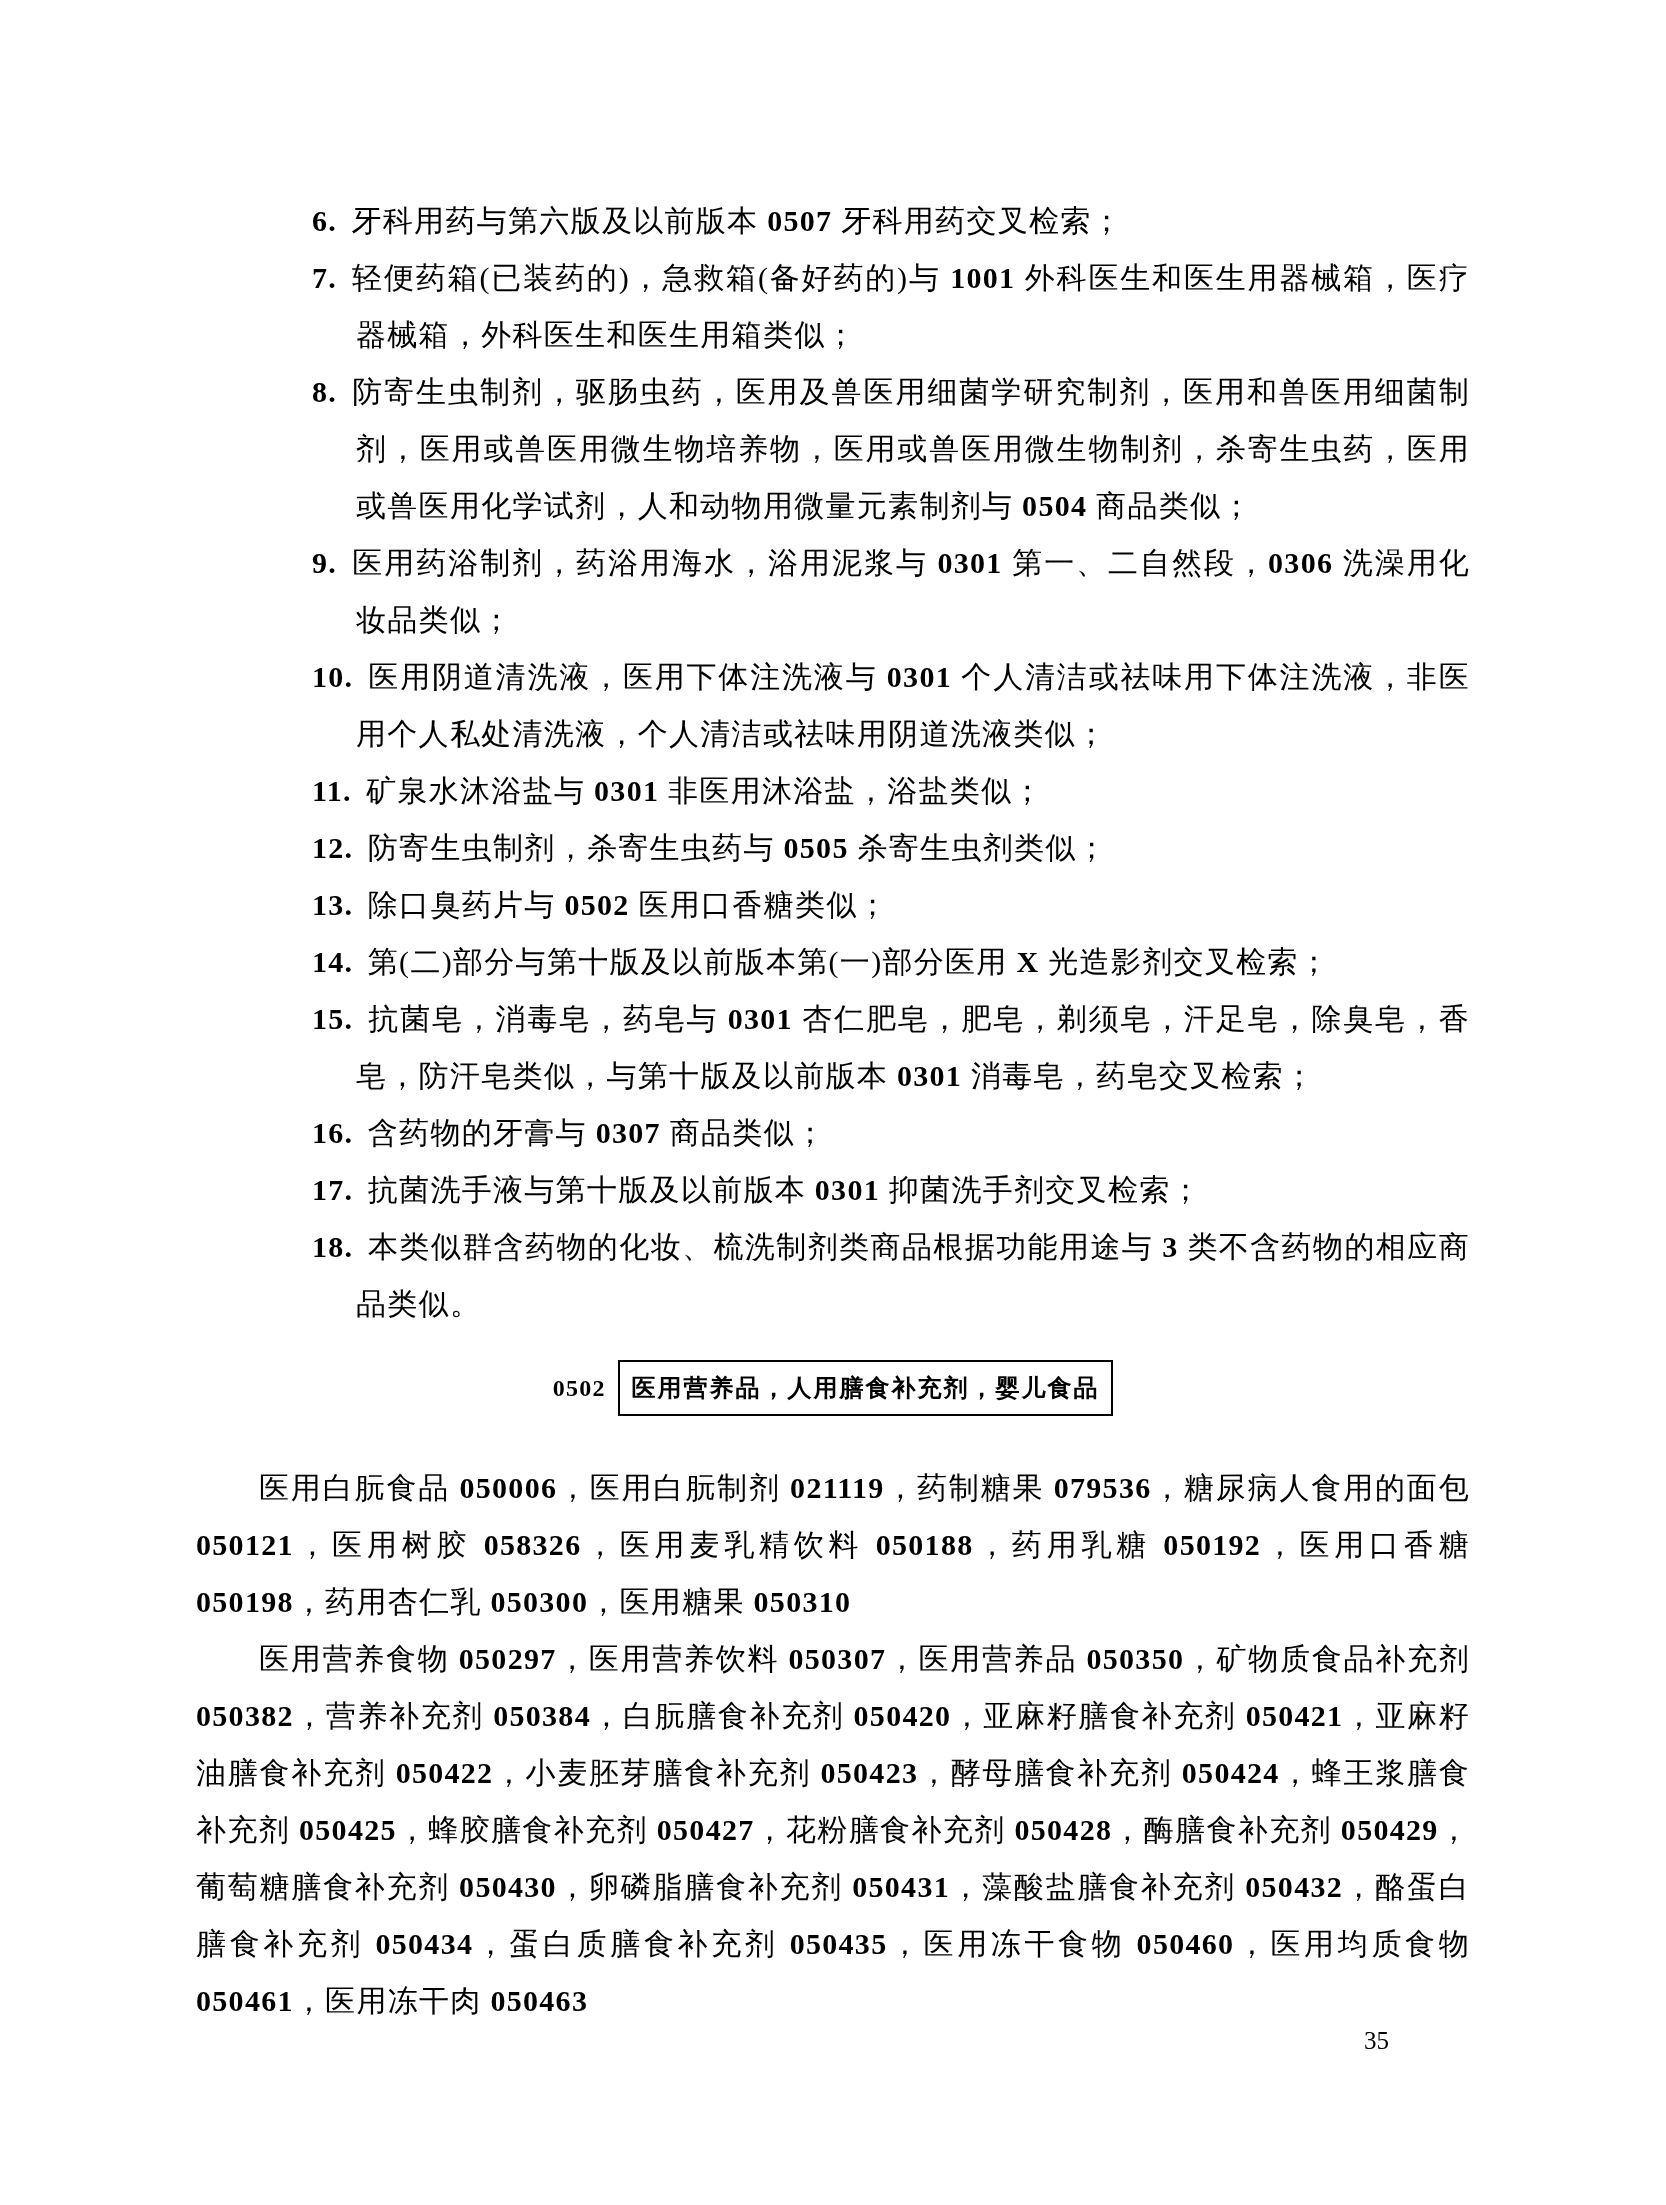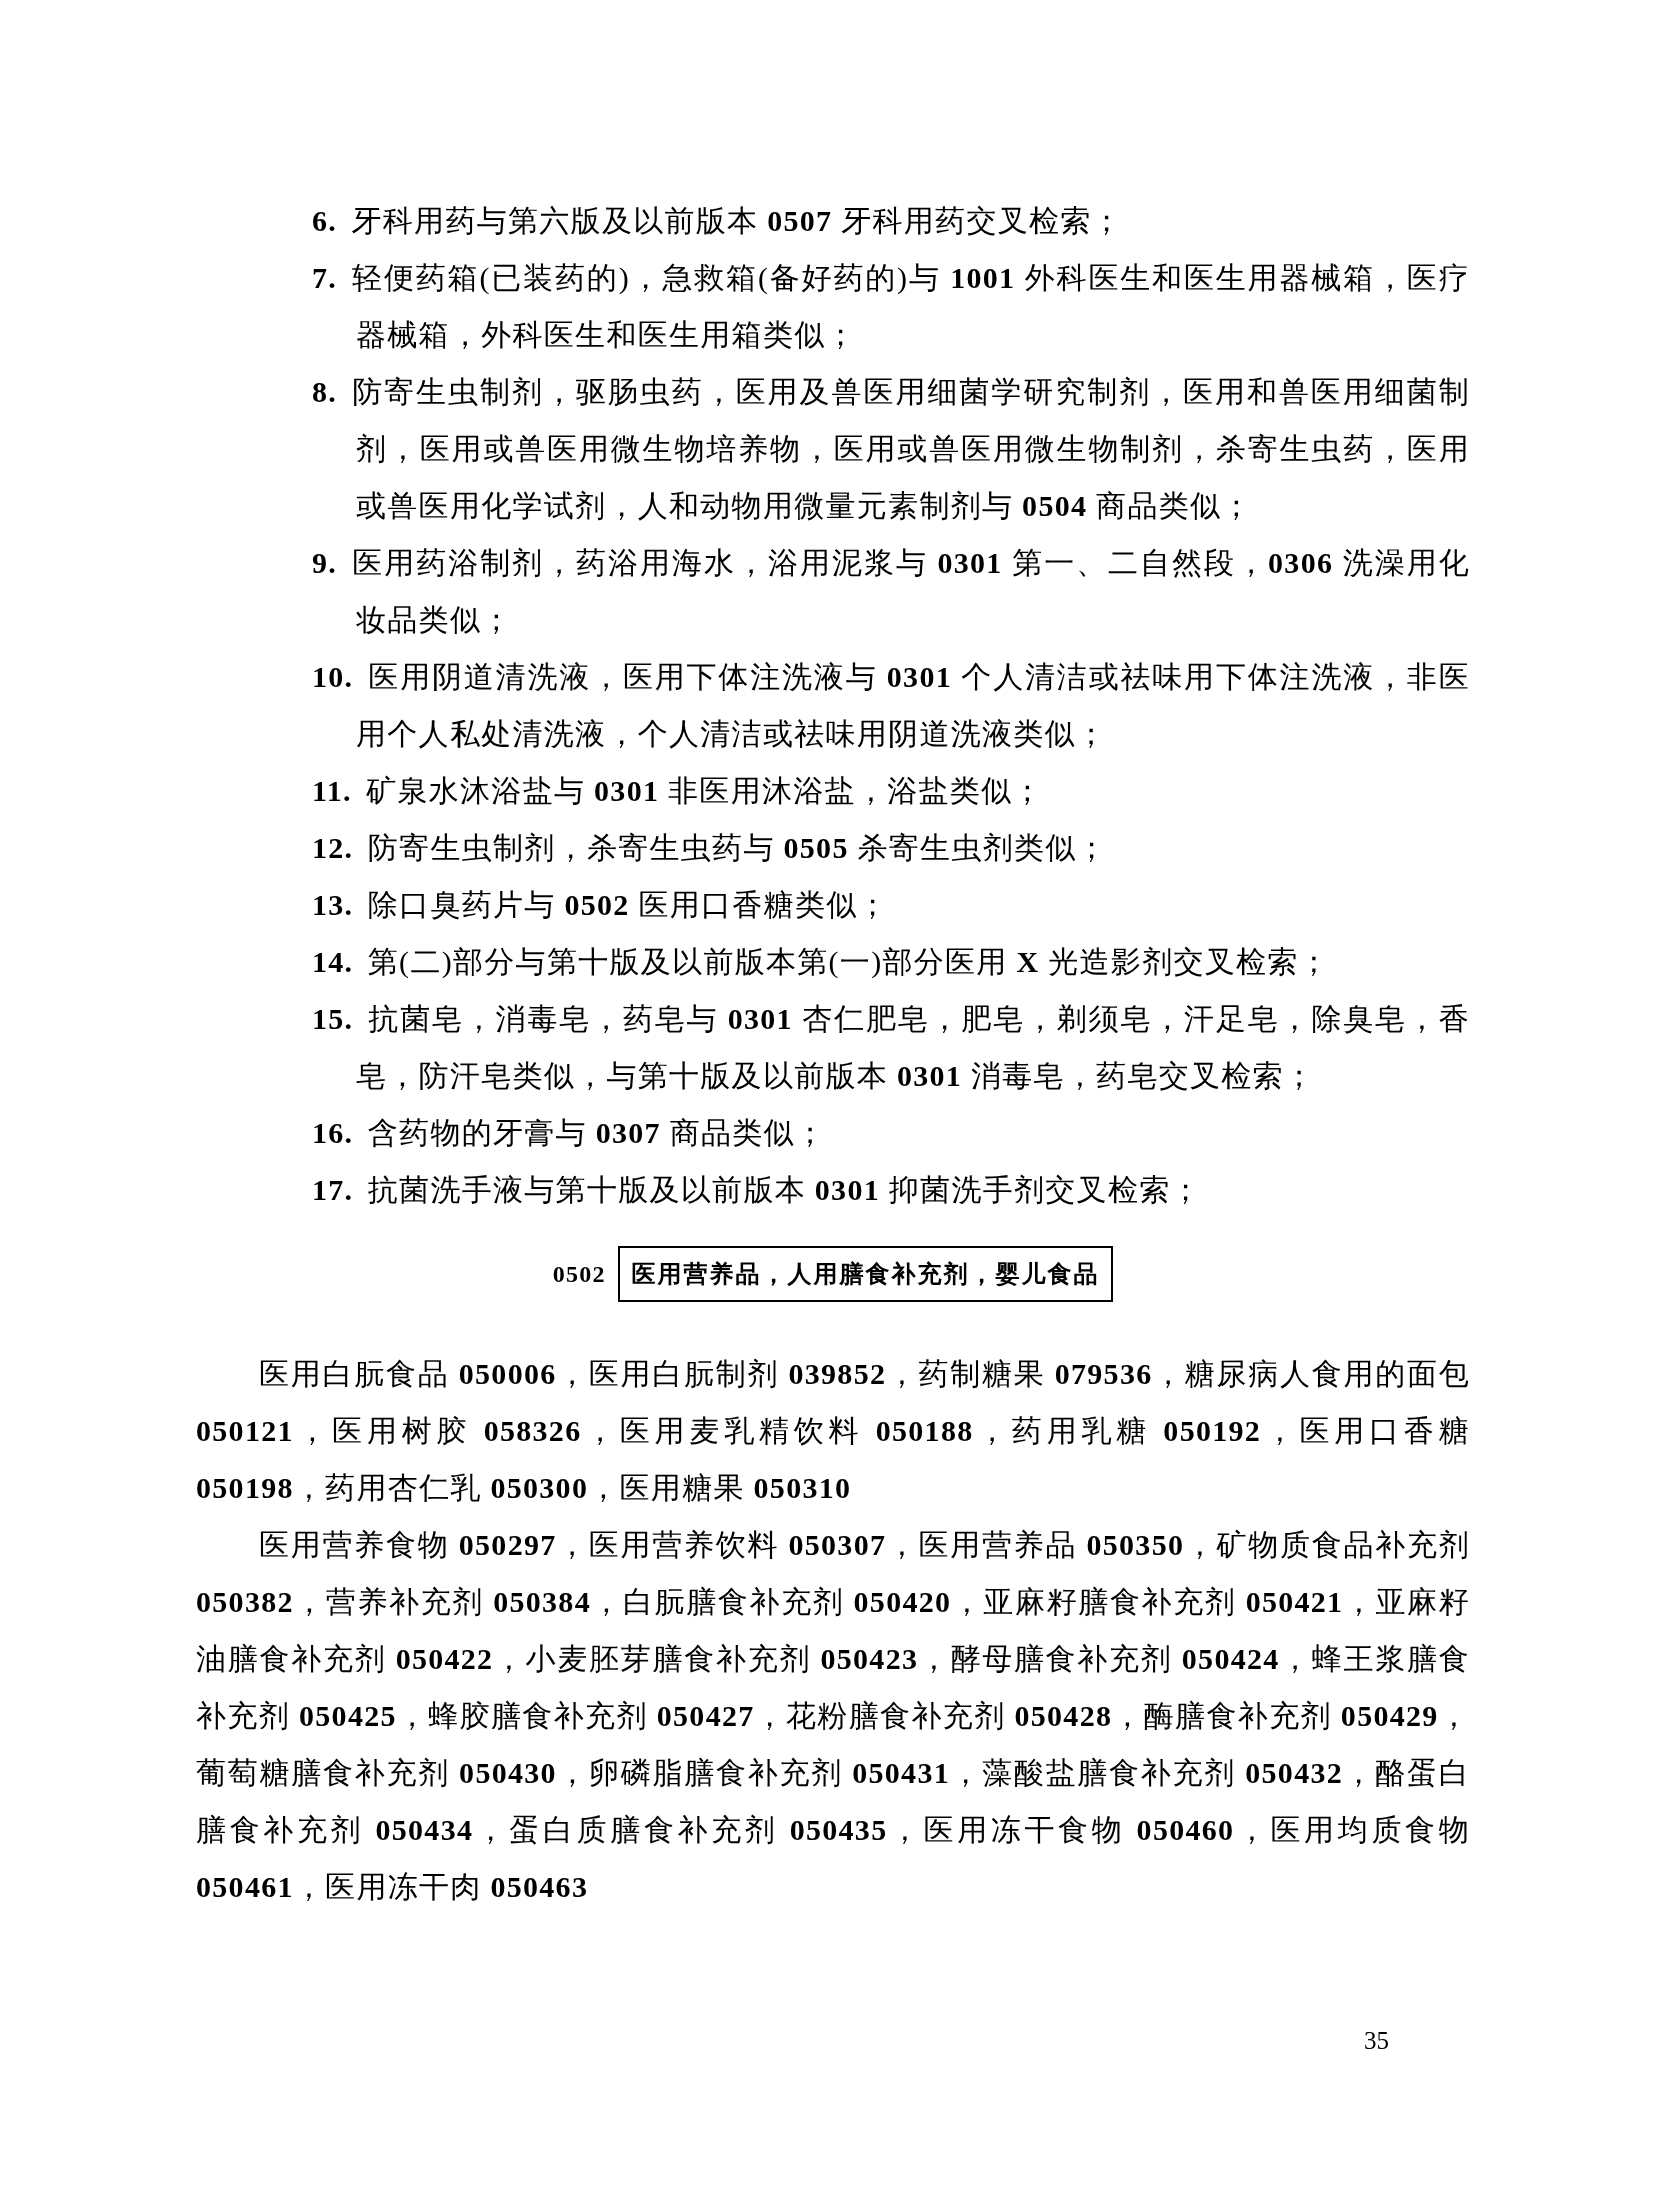--- a/index.html
+++ b/index.html
@@ -96,27 +96,28 @@
       <li class="list-item"><span class="num">8.</span><span class="txt autobold">防寄生虫制剂，驱肠虫药，医用及兽医用细菌学研究制剂，医用和兽医用细菌制剂，医用或兽医用微生物培养物，医用或兽医用微生物制剂，杀寄生虫药，医用或兽医用化学试剂，人和动物用微量元素制剂与 <b>0504</b> 商品类似；</span></li>
       <li class="list-item"><span class="num">9.</span><span class="txt autobold">医用药浴制剂，药浴用海水，浴用泥浆与 <b>0301</b> 第一、二自然段，<b>0306</b> 洗澡用化妆品类似；</span></li>
       <li class="list-item"><span class="num">10.</span><span class="txt autobold">医用阴道清洗液，医用下体注洗液与 <b>0301</b> 个人清洁或祛味用下体注洗液，非医用个人私处清洗液，个人清洁或祛味用阴道洗液类似；</span></li>
       <li class="list-item"><span class="num">11.</span><span class="txt autobold">矿泉水沐浴盐与 <b>0301</b> 非医用沐浴盐，浴盐类似；</span></li>
       <li class="list-item"><span class="num">12.</span><span class="txt autobold">防寄生虫制剂，杀寄生虫药与 <b>0505</b> 杀寄生虫剂类似；</span></li>
       <li class="list-item"><span class="num">13.</span><span class="txt autobold">除口臭药片与 <b>0502</b> 医用口香糖类似；</span></li>
       <li class="list-item"><span class="num">14.</span><span class="txt autobold">第(二)部分与第十版及以前版本第(一)部分医用 <b>X</b> 光造影剂交叉检索；</span></li>
       <li class="list-item"><span class="num">15.</span><span class="txt autobold">抗菌皂，消毒皂，药皂与 <b>0301</b> 杏仁肥皂，肥皂，剃须皂，汗足皂，除臭皂，香皂，防汗皂类似，与第十版及以前版本 <b>0301</b> 消毒皂，药皂交叉检索；</span></li>
       <li class="list-item"><span class="num">16.</span><span class="txt autobold">含药物的牙膏与 <b>0307</b> 商品类似；</span></li>
       <li class="list-item"><span class="num">17.</span><span class="txt autobold">抗菌洗手液与第十版及以前版本 <b>0301</b> 抑菌洗手剂交叉检索；</span></li>
+      <li class="list-item"><span class="num">18.</span><span class="txt autobold">本类似群含药物的化妆、梳洗制剂类商品根据功能用途与 <b>3</b> 类不含药物的相应商品类似。</span></li>
     </ol>
 
   <div class="section-header">
     <span class="code">0502</span><span class="boxed-title">医用营养品，人用膳食补充剂，婴儿食品</span>
   </div>
 
   <div class="paragraphs">
-      <p class="para autobold">医用白朊食品 <b>050006</b>，医用白朊制剂 <b>039852</b>，药制糖果 <b>079536</b>，糖尿病人食用的面包 <b>050121</b>，医用树胶 <b>058326</b>，医用麦乳精饮料 <b>050188</b>，药用乳糖 <b>050192</b>，医用口香糖 <b>050198</b>，药用杏仁乳 <b>050300</b>，医用糖果 <b>050310</b></p>
+      <p class="para autobold">医用白朊食品 <b>050006</b>，医用白朊制剂 <b>021119</b>，药制糖果 <b>079536</b>，糖尿病人食用的面包 <b>050121</b>，医用树胶 <b>058326</b>，医用麦乳精饮料 <b>050188</b>，药用乳糖 <b>050192</b>，医用口香糖 <b>050198</b>，药用杏仁乳 <b>050300</b>，医用糖果 <b>050310</b></p>
       <p class="para autobold">医用营养食物 <b>050297</b>，医用营养饮料 <b>050307</b>，医用营养品 <b>050350</b>，矿物质食品补充剂 <b>050382</b>，营养补充剂 <b>050384</b>，白朊膳食补充剂 <b>050420</b>，亚麻籽膳食补充剂 <b>050421</b>，亚麻籽油膳食补充剂 <b>050422</b>，小麦胚芽膳食补充剂 <b>050423</b>，酵母膳食补充剂 <b>050424</b>，蜂王浆膳食补充剂 <b>050425</b>，蜂胶膳食补充剂 <b>050427</b>，花粉膳食补充剂 <b>050428</b>，酶膳食补充剂 <b>050429</b>，葡萄糖膳食补充剂 <b>050430</b>，卵磷脂膳食补充剂 <b>050431</b>，藻酸盐膳食补充剂 <b>050432</b>，酪蛋白膳食补充剂 <b>050434</b>，蛋白质膳食补充剂 <b>050435</b>，医用冻干食物 <b>050460</b>，医用均质食物 <b>050461</b>，医用冻干肉 <b>050463</b></p>
     </div>
 
 </div>
 
 <div class="page-number">35</div>
 
 
 </body></html>

